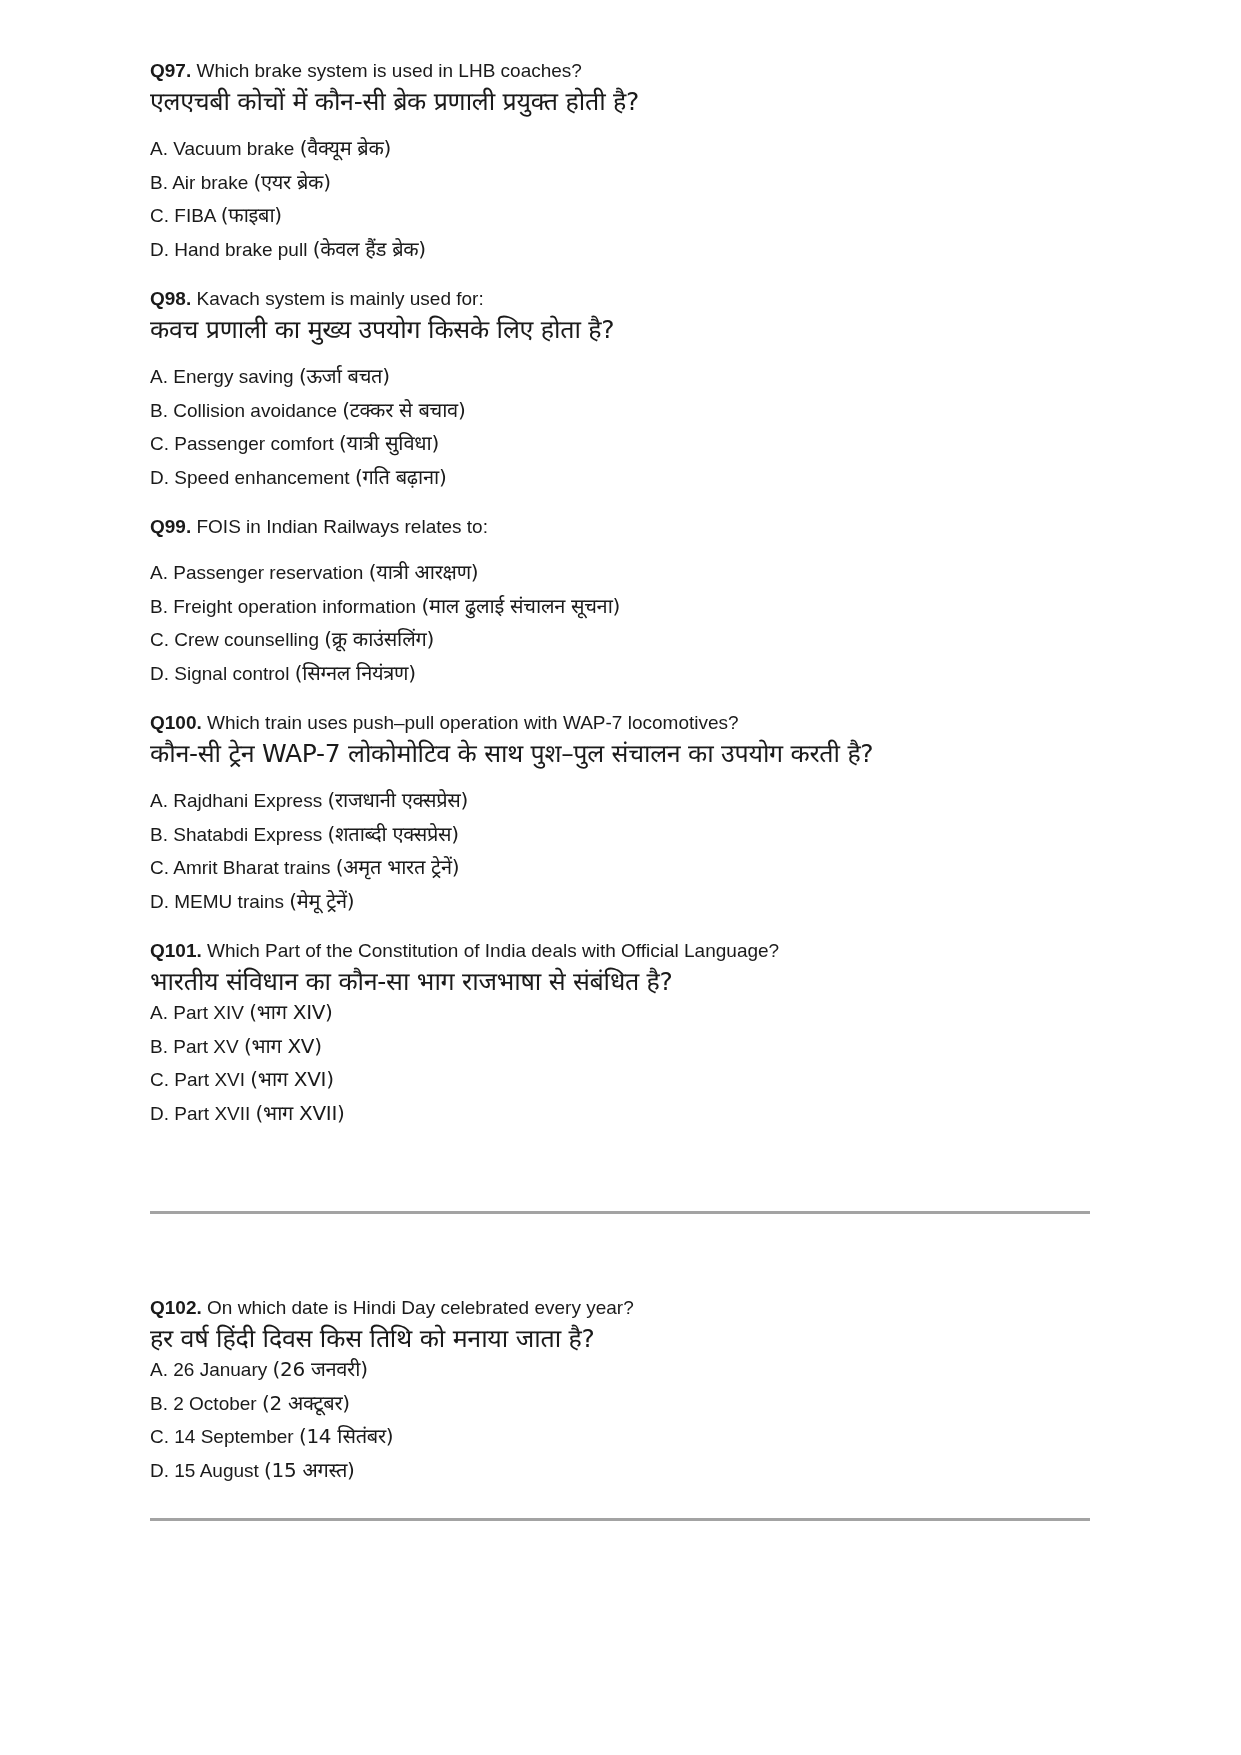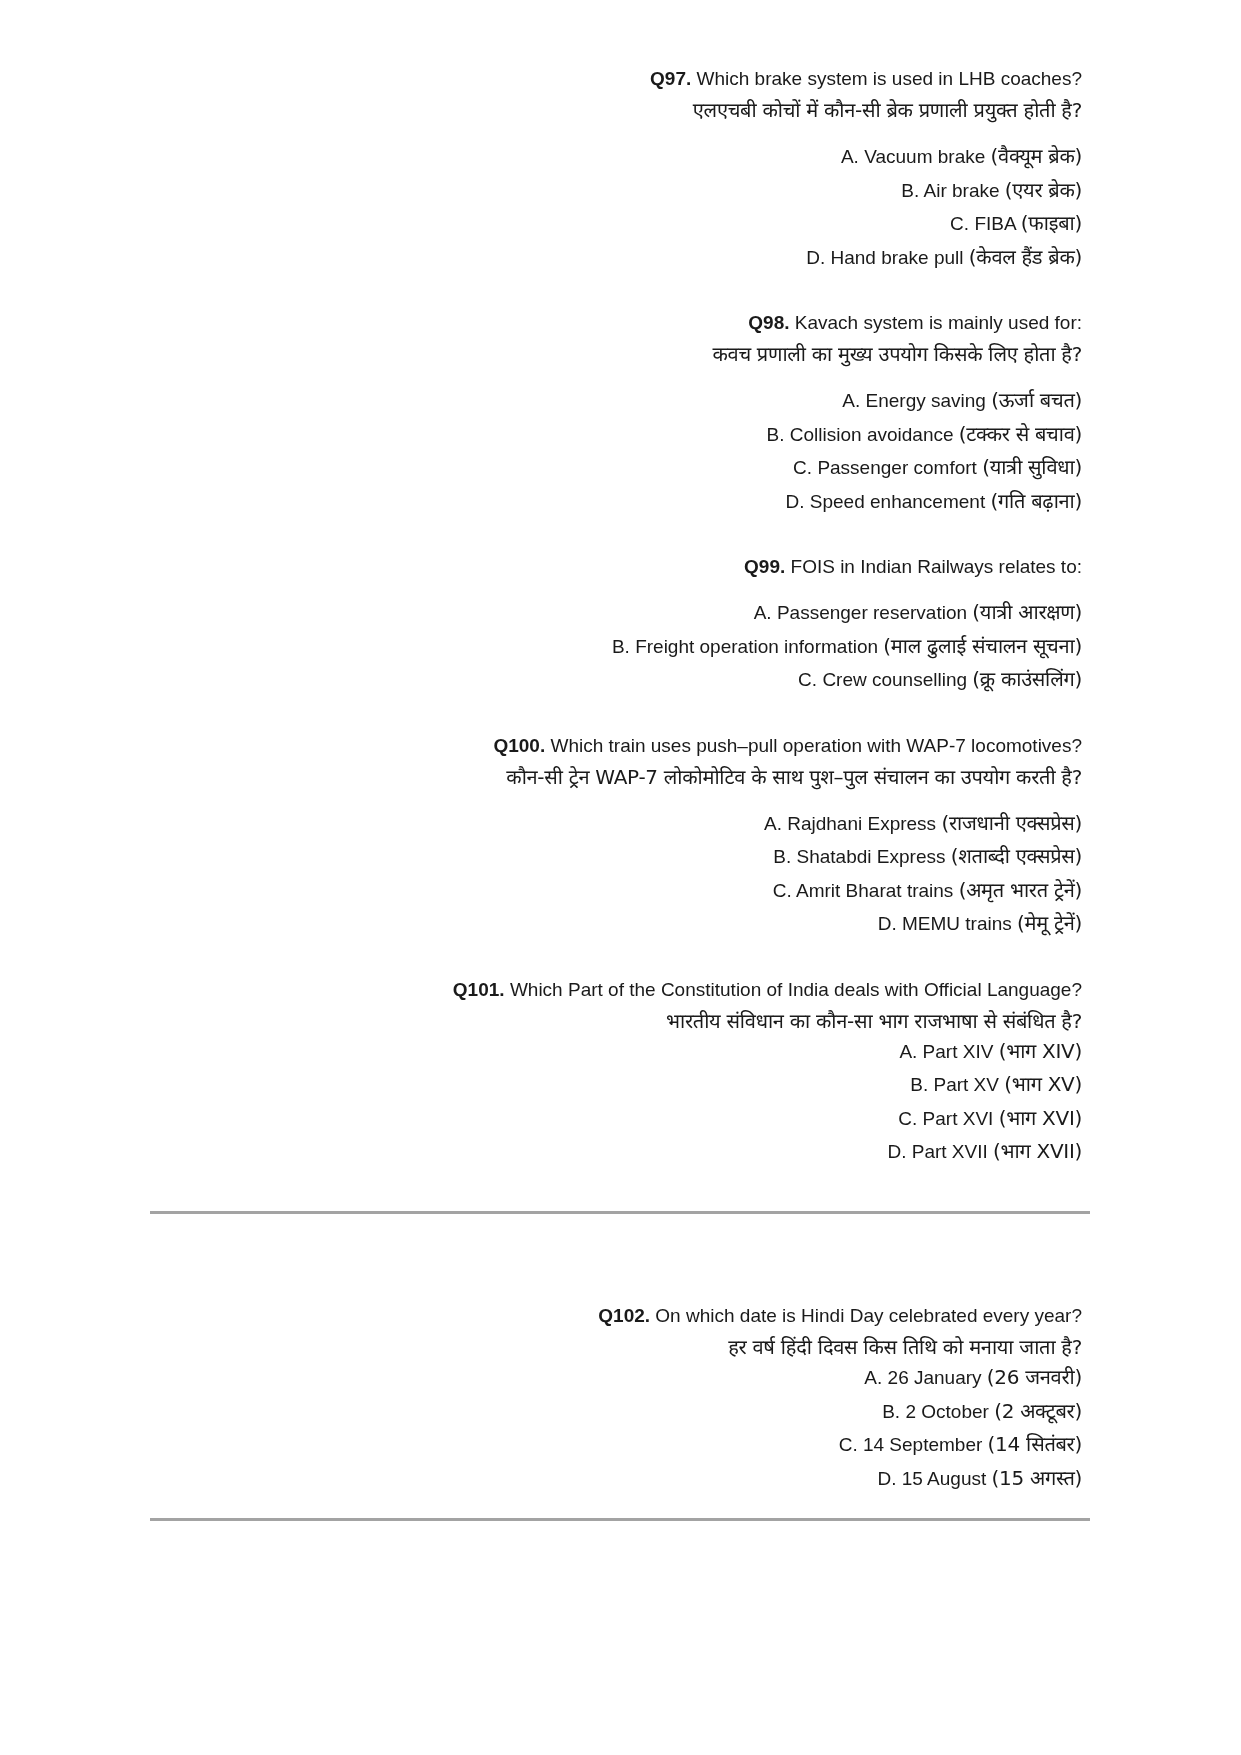--- a/index.html
+++ b/index.html
@@ -15,35 +15,34 @@
       color: #1a1a1a;
       font-family: "Liberation Sans", "DejaVu Sans", sans-serif;
     }
     .page {
       position: absolute;
       left: 150px;
       top: 56px;
       width: 940px;
     }
     .q-block {
-      margin: 8px;
-      text-align: right;
+      margin: 0;
     }
     .q-en {
       font-size: 19px;
       line-height: 30px;
       height: 30px;
       white-space: nowrap;
     }
     .q-num {
       font-weight: bold;
     }
     .q-hi {
       font-family: "DejaVu Sans", sans-serif;
-      font-size: 20px;
+      font-size: 25px;
       line-height: 32px;
       height: 32px;
       white-space: nowrap;
       letter-spacing: -0.3px;
     }
     .opts {
       list-style: none;
       margin: 0;
       padding: 0;
     }
@@ -100,20 +99,21 @@
   </section>
   <div class="gap-after-block"></div>
 
   <section class="q-block">
     <div class="q-en"><span class="q-num">Q99.</span> <span>FOIS in Indian Railways relates to:</span></div>
     <div class="gap-before-opts"></div>
     <ul class="opts">
       <li class="opt"><span>A.</span> <span>Passenger reservation</span> <span class="hi">(यात्री आरक्षण)</span></li>
       <li class="opt"><span>B.</span> <span>Freight operation information</span> <span class="hi">(माल ढुलाई संचालन सूचना)</span></li>
       <li class="opt"><span>C.</span> <span>Crew counselling</span> <span class="hi">(क्रू काउंसलिंग)</span></li>
+      <li class="opt"><span>D.</span> <span>Signal control</span> <span class="hi">(सिग्नल नियंत्रण)</span></li>
     </ul>
   </section>
   <div class="gap-after-block"></div>
 
   <section class="q-block">
     <div class="q-en"><span class="q-num">Q100.</span> <span>Which train uses push–pull operation with WAP-7 locomotives?</span></div>
     <div class="q-hi">कौन-सी ट्रेन WAP-7 लोकोमोटिव के साथ पुश–पुल संचालन का उपयोग करती है?</div>
     <div class="gap-before-opts"></div>
     <ul class="opts">
       <li class="opt"><span>A.</span> <span>Rajdhani Express</span> <span class="hi">(राजधानी एक्सप्रेस)</span></li>

